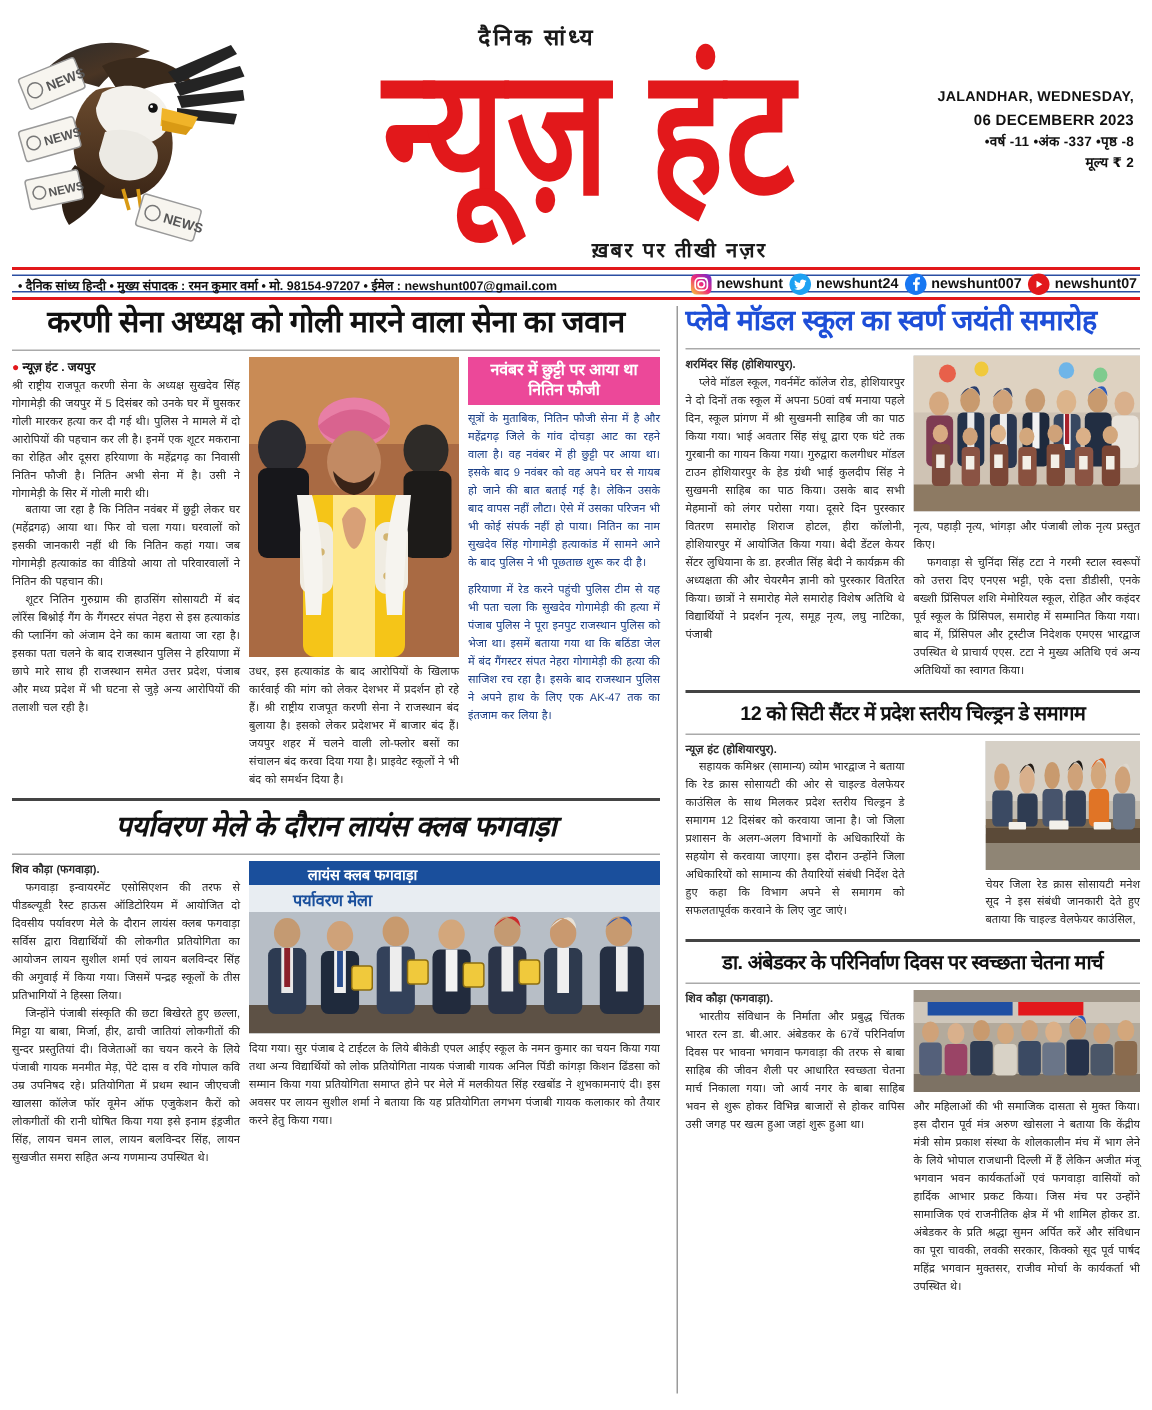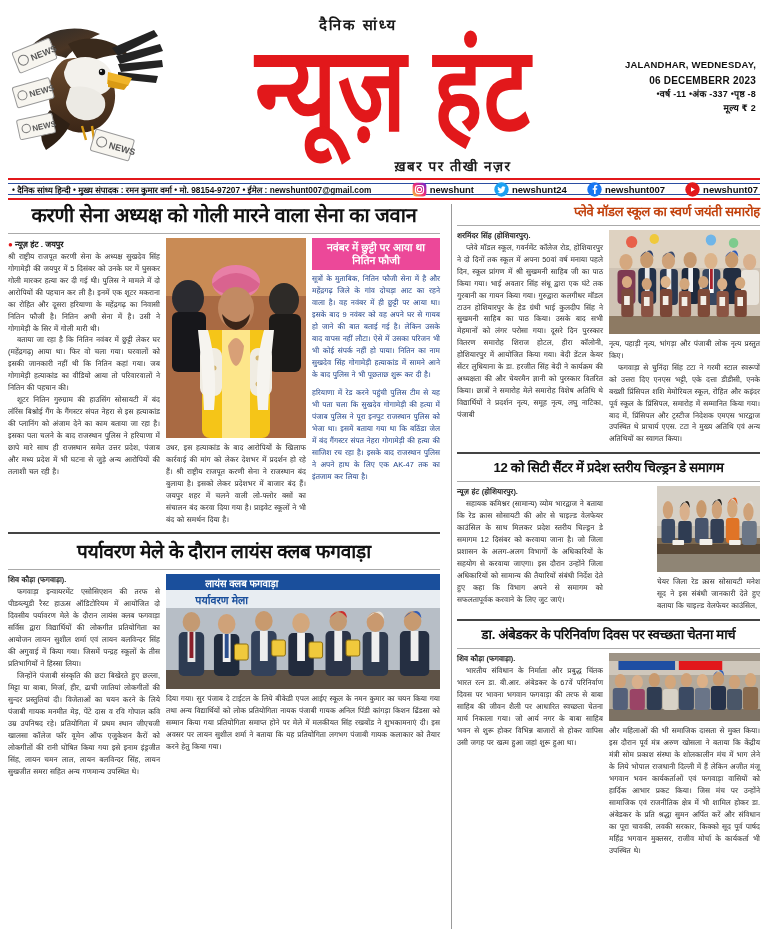--- a/index.html
+++ b/index.html
@@ -100,21 +100,21 @@
     content: "";
     position: absolute; left: 0; right: 0; bottom: 3px;
     border-bottom: 1px solid #2b4ea2;
   }
   .imprint {
     font-size: 8.3px; font-weight: 700; color: #111;
     white-space: nowrap; padding-left: 4px; letter-spacing: 0px;
     z-index: 2;
   }
   .socials {
-    display: flex; align-items: center; gap: 20px;
+    display: flex; align-items: center; gap: 4px;
     margin-left: auto; padding-right: 2px; z-index: 2;
   }
   .soc { display: flex; align-items: center; gap: 3px; }
   .soc-ico { width: 15px; height: 15px; border-radius: 4px; display:block; }
   .soc-label { font-size: 9.5px; font-weight: 700; color: #111; }
 
   
   .content {
     display: flex;
     margin-top: 4px;
@@ -178,30 +178,30 @@
     font-weight: 700;
     line-height: 1.22;
     padding: 3px 2px 4px;
     margin-bottom: 3px;
   }
   .bluetext { color: #1c3f86; }
 
   .sep-h { border-top: 2px solid #444; margin: 7px 0 6px; }
 
   .hl-right {
-    font-size: 13px; font-weight: 700; color: #c2410c;
-    line-height: 1.2; text-align: right; letter-spacing: -0.2px;
+    font-size: 19px; font-weight: 700; color: #1d4ed8;
+    line-height: 1.2; text-align: left; letter-spacing: -0.2px;
   }
   .hl-right2 {
     font-size: 13.2px; font-weight: 700; color: #111;
     line-height: 1.2; text-align: center; letter-spacing: -0.3px;
   }
   .hl-bottom {
     font-size: 19px; font-weight: 700; color: #111;
-    line-height: 1.25; text-align: center; letter-spacing: -0.2px;
+    line-height: 1.25; text-align: center; letter-spacing: -0.2px; font-style: italic;
   }
 </style>
 </head>
 <body>
 
 <div class="page">
 
   <div class="masthead">
 
     <div class="eagle-wrap">
@@ -585,21 +585,21 @@
                     <rect x="4" y="23" width="6" height="9" fill="#f3efe7"></rect>
                   </g>
                 <g transform="translate(132,43)">
                     <ellipse cx="7" cy="10" rx="5.4" ry="6" fill="#d3a77c"></ellipse>
                     <rect x="1" y="17" width="13" height="27" rx="3" fill="#7a4635"></rect>
                     <rect x="4" y="24" width="6" height="9" fill="#f3efe7"></rect>
                   </g>
               </g>
             </svg>
           </div>
-          <div class="bodytext" style="margin-top:4px;font-family:Liberation Serif, serif;">
+          <div class="bodytext" style="margin-top:4px;">
             <p>नृत्य, पहाड़ी नृत्य, भांगड़ा और पंजाबी लोक नृत्य प्रस्तुत किए।</p>
             <p>फगवाड़ा से चुनिंदा सिंह टटा ने गरमी स्टाल स्वरूपों को उत्तरा दिए एनएस भट्टी, एके दत्ता डीडीसी, एनके बख्शी प्रिंसिपल शशि मेमोरियल स्कूल, रोहित और कइंदर पूर्व स्कूल के प्रिंसिपल, समारोह में सम्मानित किया गया। बाद में, प्रिंसिपल और ट्रस्टीज निदेशक एमएस भारद्वाज उपस्थित थे प्राचार्य एएस. टटा ने मुख्य अतिथि एवं अन्य अतिथियों का स्वागत किया।</p>
           </div>
         </div>
       </div>
 
       <div class="sep-h"></div>
 
       <div class="hl-right2">12 को सिटी सैंटर में प्रदेश स्तरीय चिल्ड्रन डे समागम</div>
       <div class="rule-thin"></div>

